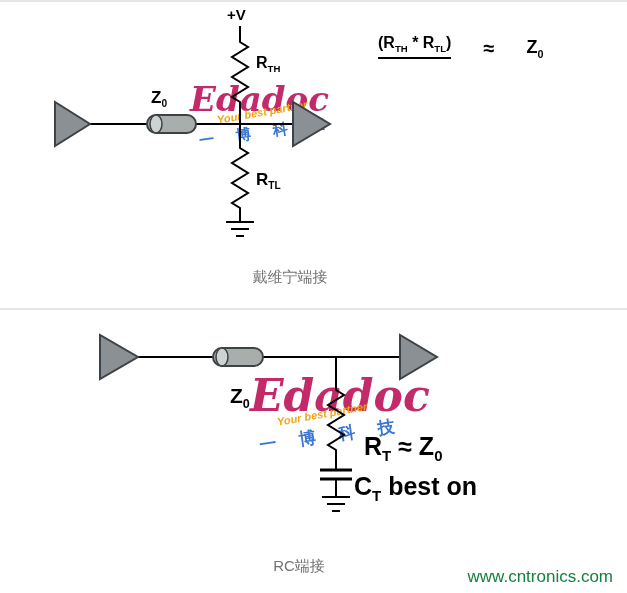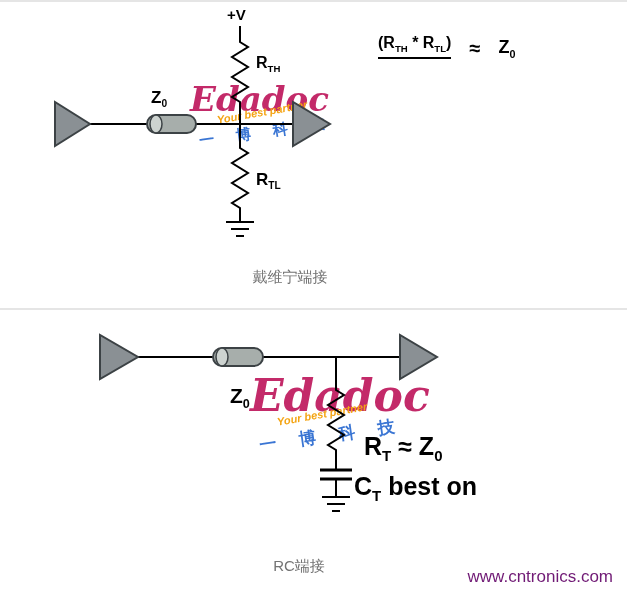--- a/index.html
+++ b/index.html
@@ -9,30 +9,30 @@
   .edge { position:absolute; left:0; width:627px; height:2px; background:#e5e5e5; z-index:0; }
   svg.circuit { position:absolute; left:0; top:0; z-index:2; }
   .wire { stroke:#000; stroke-width:2; fill:none; }
   .thick { stroke-width:3; }
   .tri { fill:#8a9094; stroke:#3c4245; stroke-width:2; }
   .tline { fill:#a7aeab; stroke:#3c4245; stroke-width:2; }
   .tline-end { fill:#cdd3d0; stroke:#3c4245; stroke-width:1.5; }
   .label { position:absolute; z-index:3; color:#000; font-weight:bold; white-space:nowrap; }
   sub { font-size:0.6em; }
   .caption { position:absolute; z-index:3; color:#737373; font-size:15px; text-align:center; }
-  .formula { position:absolute; z-index:3; left:378px; top:34px; display:flex; align-items:center; gap:18px; }
+  .formula { position:absolute; z-index:3; left:378px; top:34px; display:flex; align-items:center; gap:32px; }
   .frac { text-align:center; font-weight:bold; font-size:16px; }
   .frac .bar { height:2px; background:#000; margin:3px 0; }
   .approx { font-size:20px; font-weight:bold; }
   .zres { font-size:18px; font-weight:bold; }
   .wm { position:absolute; z-index:1; opacity:0.92; }
   .wm-brand { font-family:"DejaVu Serif","Liberation Serif",serif; font-style:italic; font-weight:bold; color:#be185d; line-height:1; }
   .wm-tagline { color:#f39d00; font-size:11px; font-style:italic; font-weight:bold; transform:rotate(-10deg); transform-origin:left top; margin-left:26px; margin-top:-2px; white-space:nowrap; }
   .wm-company { color:#2a6ad0; font-weight:bold; letter-spacing:9px; transform:rotate(-8deg); transform-origin:left top; margin-top:6px; margin-left:8px; white-space:nowrap; }
-  .url { position:absolute; z-index:3; color:#701a75; font-size:17px; white-space:nowrap; }
+  .url { position:absolute; z-index:3; color:#15803d; font-size:17px; white-space:nowrap; }
 </style>
 </head>
 <body>
 
 <div class="page">
 
   <div class="edge" style="top:0;"></div>
   <div class="edge" style="top:308px;"></div>
 
   <div class="wm" style="left:190px; top:82px;">

